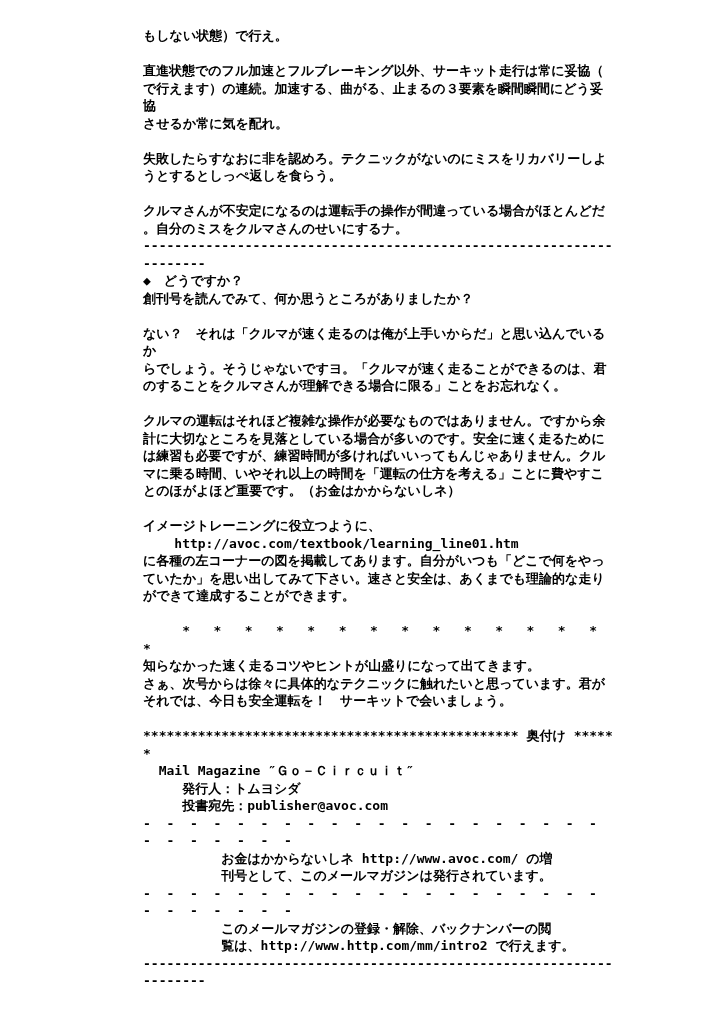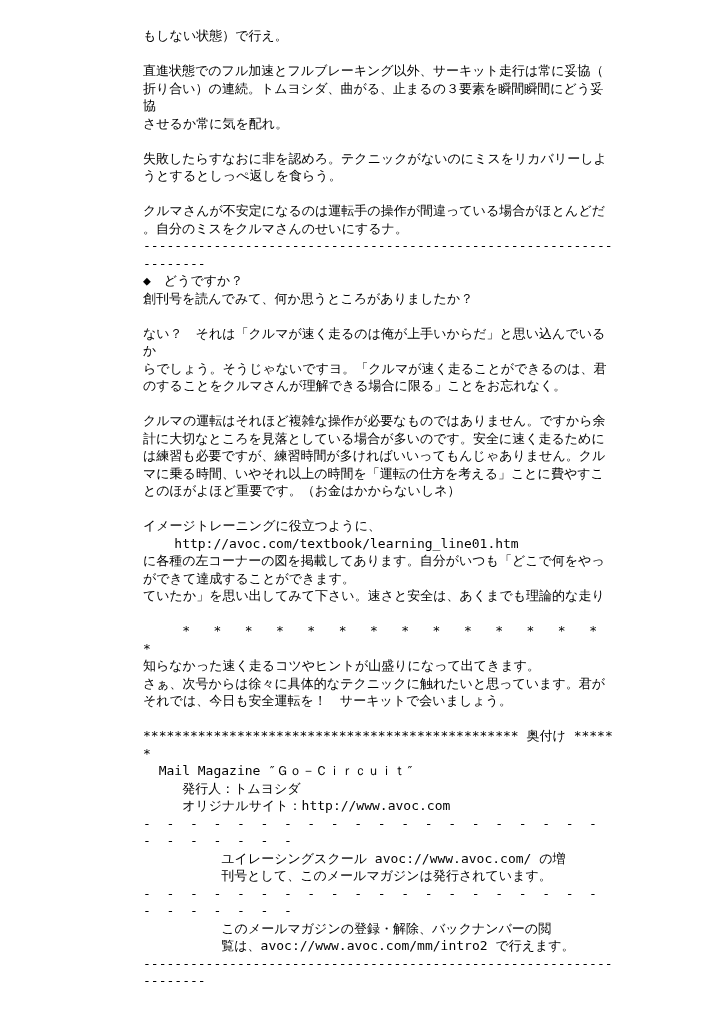--- a/index.html
+++ b/index.html
@@ -21,31 +21,32 @@
     top: 27px;
     width: 472px;
     font-size: 13px;
     line-height: 17.5px;
     color: #000000;
   }
   .ln {
     white-space: pre-wrap;
     min-height: 17.5px;
     word-break: break-all;
+    font-weight: bold;
   }
 </style>
 </head>
 <body>
 
 <div class="page">
   <div class="content">
       <div class="ln">もしない状態）で行え。</div>
       <div class="ln"></div>
       <div class="ln">直進状態でのフル加速とフルブレーキング以外、サーキット走行は常に妥協（</div>
-      <div class="ln">折り合い）の連続。トムヨシダ、曲がる、止まるの３要素を瞬間瞬間にどう妥協</div>
+      <div class="ln">で行えます）の連続。加速する、曲がる、止まるの３要素を瞬間瞬間にどう妥協</div>
       <div class="ln">させるか常に気を配れ。</div>
       <div class="ln"></div>
       <div class="ln">失敗したらすなおに非を認めろ。テクニックがないのにミスをリカバリーしよ</div>
       <div class="ln">うとするとしっぺ返しを食らう。</div>
       <div class="ln"></div>
       <div class="ln">クルマさんが不安定になるのは運転手の操作が間違っている場合がほとんどだ</div>
       <div class="ln">。自分のミスをクルマさんのせいにするナ。</div>
       <div class="ln">--------------------------------------------------------------------</div>
       <div class="ln">◆　どうですか？</div>
       <div class="ln">創刊号を読んでみて、何か思うところがありましたか？</div>
@@ -56,33 +57,33 @@
       <div class="ln"></div>
       <div class="ln">クルマの運転はそれほど複雑な操作が必要なものではありません。ですから余</div>
       <div class="ln">計に大切なところを見落としている場合が多いのです。安全に速く走るために</div>
       <div class="ln">は練習も必要ですが、練習時間が多ければいいってもんじゃありません。クル</div>
       <div class="ln">マに乗る時間、いやそれ以上の時間を「運転の仕方を考える」ことに費やすこ</div>
       <div class="ln">とのほがよほど重要です。（お金はかからないしネ）</div>
       <div class="ln"></div>
       <div class="ln">イメージトレーニングに役立つように、</div>
       <div class="ln">    http://avoc.com/textbook/learning_line01.htm</div>
       <div class="ln">に各種の左コーナーの図を掲載してあります。自分がいつも「どこで何をやっ</div>
+      <div class="ln">ていたか」を思い出してみて下さい。速さと安全は、あくまでも理論的な走り</div>
       <div class="ln">ができて達成することができます。</div>
-      <div class="ln">ていたか」を思い出してみて下さい。速さと安全は、あくまでも理論的な走り</div>
       <div class="ln"></div>
       <div class="ln">     *   *   *   *   *   *   *   *   *   *   *   *   *   *   *</div>
       <div class="ln">知らなかった速く走るコツやヒントが山盛りになって出てきます。</div>
       <div class="ln">さぁ、次号からは徐々に具体的なテクニックに触れたいと思っています。君が</div>
       <div class="ln">それでは、今日も安全運転を！　サーキットで会いましょう。</div>
       <div class="ln"></div>
       <div class="ln">************************************************ 奥付け ******</div>
       <div class="ln">  Mail Magazine ″Ｇｏ－Ｃｉｒｃｕｉｔ″</div>
       <div class="ln">     発行人：トムヨシダ</div>
-      <div class="ln">     オリジナルサイト：http://www.avoc.com</div>
+      <div class="ln">     投書宛先：publisher@avoc.com</div>
       <div class="ln">-  -  -  -  -  -  -  -  -  -  -  -  -  -  -  -  -  -  -  -  -  -  -  -  -  -  -</div>
-      <div class="ln">          ユイレーシングスクール avoc://www.avoc.com/ の増</div>
+      <div class="ln">          お金はかからないしネ http://www.avoc.com/ の増</div>
       <div class="ln">          刊号として、このメールマガジンは発行されています。</div>
       <div class="ln">-  -  -  -  -  -  -  -  -  -  -  -  -  -  -  -  -  -  -  -  -  -  -  -  -  -  -</div>
       <div class="ln">          このメールマガジンの登録・解除、バックナンバーの閲</div>
-      <div class="ln">          覧は、avoc://www.avoc.com/mm/intro2 で行えます。</div>
+      <div class="ln">          覧は、http://www.http.com/mm/intro2 で行えます。</div>
       <div class="ln">--------------------------------------------------------------------</div>
     </div>
 </div>
 
 </body></html>

